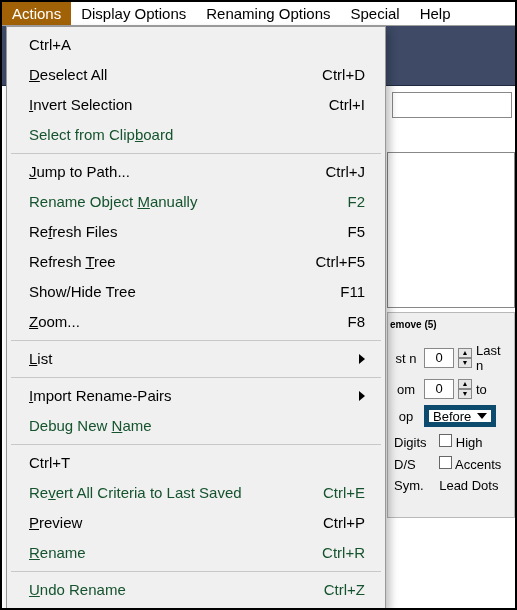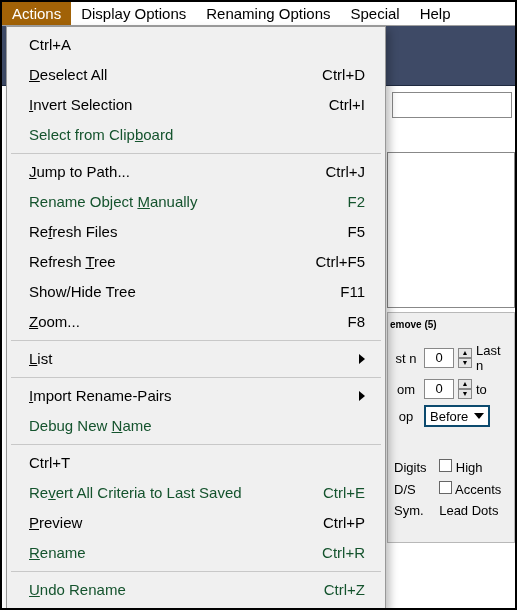--- a/index.html
+++ b/index.html
@@ -133,21 +133,21 @@
 }
 .smallbox {
   width: 30px;
   height: 20px;
   border: 1px solid #888;
   background: #fff;
 }
 .combo {
   display: flex;
   align-items: center;
-  border: 2px solid #0c4a6e;
+  border: 5px solid #0c4a6e;
   background: #fff;
   height: 22px;
   padding: 0 4px;
   gap: 6px;
 }
 .combo .tri {
   width: 0; height: 0;
   border-left: 5px solid transparent;
   border-right: 5px solid transparent;
   border-top: 6px solid #000;
@@ -159,21 +159,20 @@
   background: #fff;
   display: inline-block;
 }
 .grid2 {
   display: grid;
   grid-template-columns: auto auto;
   column-gap: 6px;
   row-gap: 6px;
   padding: 4px 6px;
   align-items: center;
-  margin-top: 25px;
 }
 </style>
 </head>
 <body>
 
 <div class="menubar">
   <div class="menubar-item active"><span>Actions</span></div>
   <div class="menubar-item"><span>Display Options</span></div>
   <div class="menubar-item"><span>Renaming Options</span></div>
   <div class="menubar-item"><span>Special</span></div>

